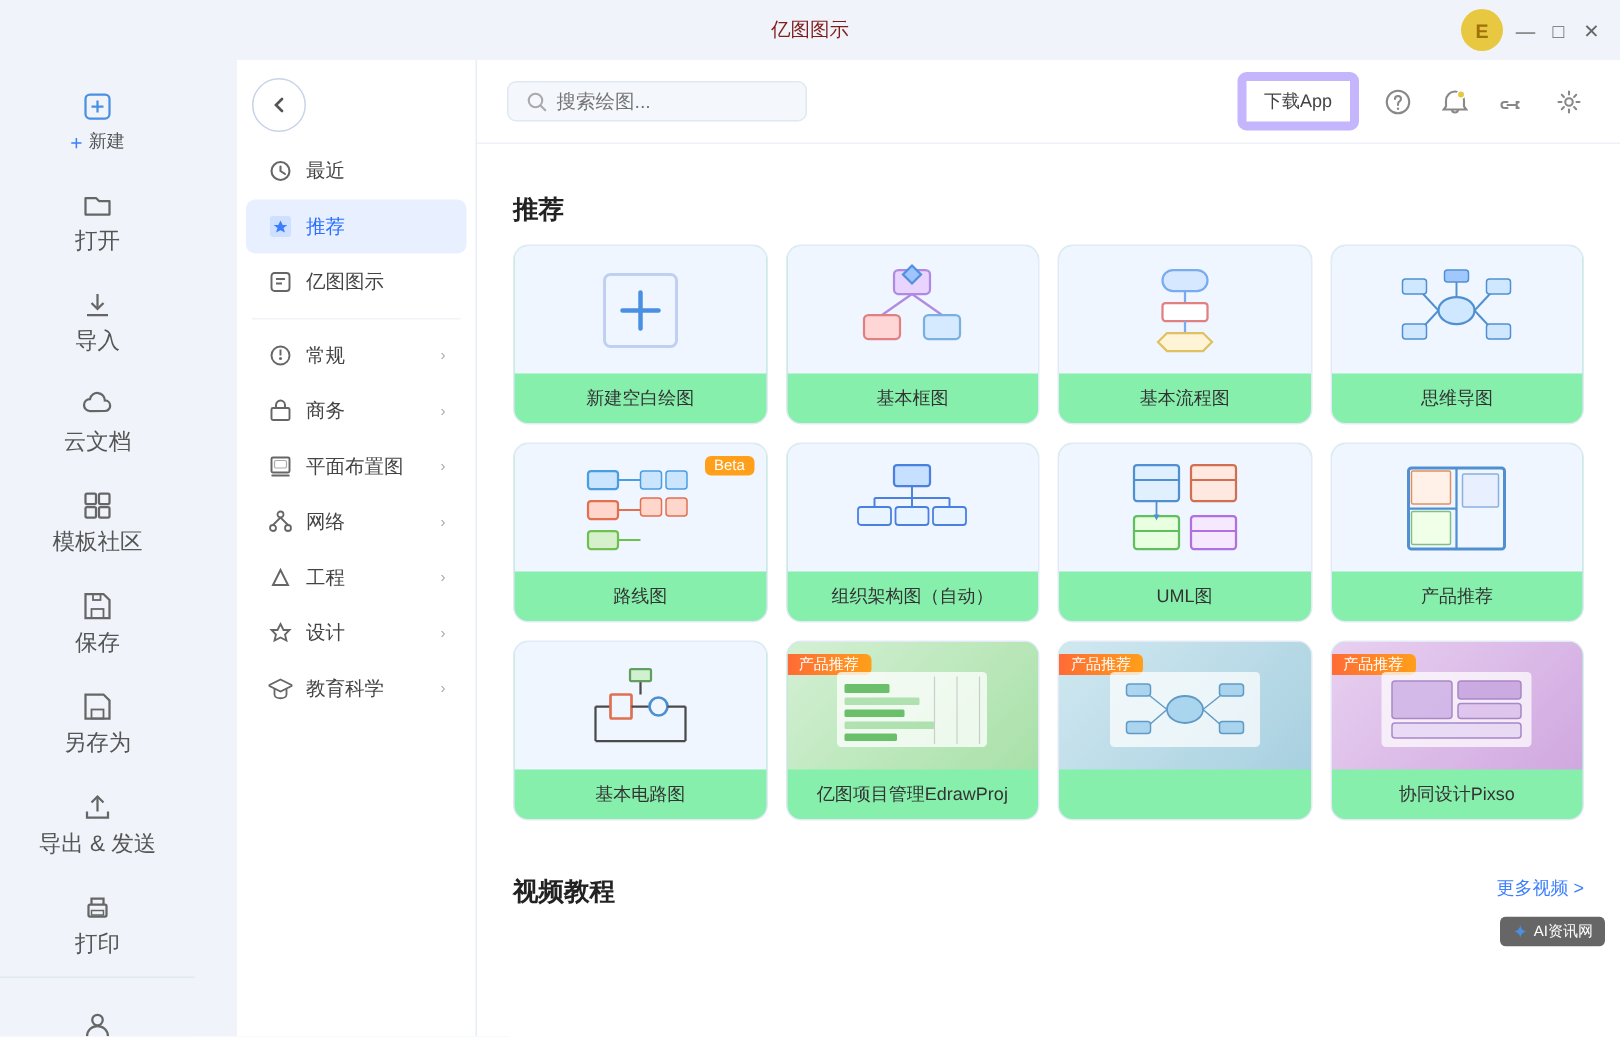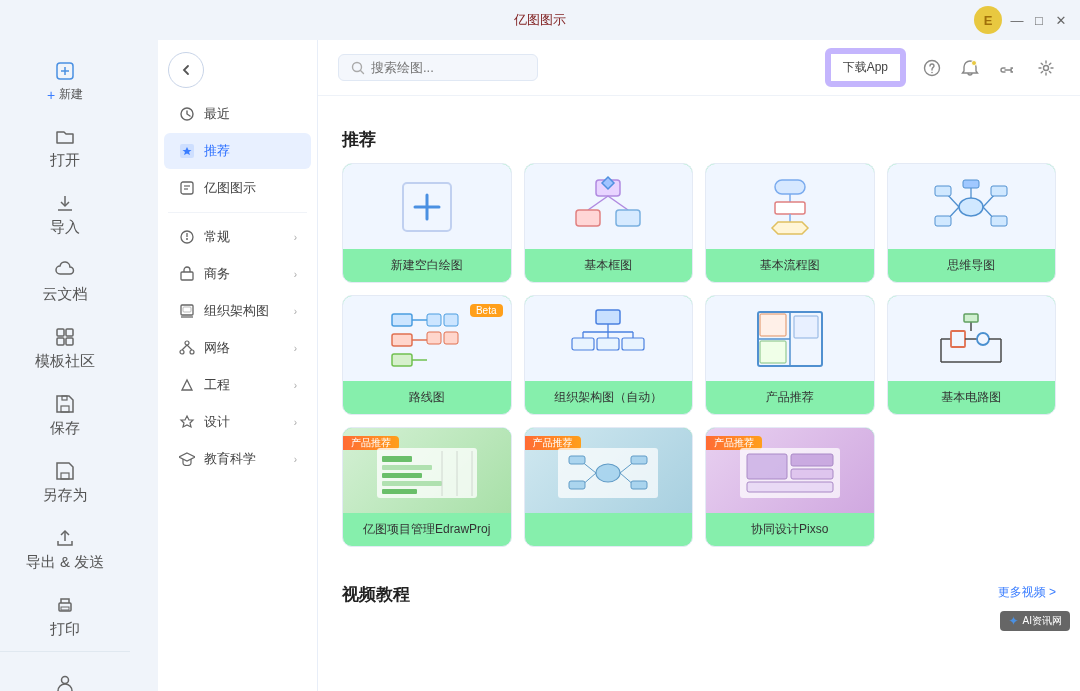--- a/index.html
+++ b/index.html
@@ -258,21 +258,21 @@
       <span class="arrow">›</span>
     </div>
     <div class="mid-nav-item">
       <span class="icon-sm">
         <svg width="16" height="16" viewBox="0 0 16 16" fill="none">
             <rect x="2" y="2" width="12" height="10" rx="1" stroke="#666" stroke-width="1.3"></rect>
             <line x1="2" y1="14" x2="14" y2="14" stroke="#666" stroke-width="1.3"></line>
             <rect x="4" y="4" width="8" height="5" rx="1" fill="none" stroke="#aaa" stroke-width="0.8"></rect>
           </svg>
       </span>
-      <span>组织架构图</span>
+      <span>平面布置图</span>
       <span class="arrow">›</span>
     </div>
     <div class="mid-nav-item">
       <span class="icon-sm">
         <svg width="16" height="16" viewBox="0 0 16 16" fill="none">
             <circle cx="8" cy="3" r="2" stroke="#666" stroke-width="1.2"></circle>
             <circle cx="3" cy="12" r="2" stroke="#666" stroke-width="1.2"></circle>
             <circle cx="13" cy="12" r="2" stroke="#666" stroke-width="1.2"></circle>
             <line x1="8" y1="5" x2="3" y2="10" stroke="#666" stroke-width="1.2"></line>
             <line x1="8" y1="5" x2="13" y2="10" stroke="#666" stroke-width="1.2"></line>
@@ -444,20 +444,37 @@
               <line x1="40" y1="28" x2="40" y2="34" stroke="#4a80e0" stroke-width="1.3"></line>
               <line x1="65" y1="28" x2="65" y2="34" stroke="#4a80e0" stroke-width="1.3"></line>
               <rect x="4" y="34" width="22" height="12" rx="2" fill="#e8f4ff" stroke="#4a80e0" stroke-width="1.2"></rect>
               <rect x="29" y="34" width="22" height="12" rx="2" fill="#e8f4ff" stroke="#4a80e0" stroke-width="1.2"></rect>
               <rect x="54" y="34" width="22" height="12" rx="2" fill="#e8f4ff" stroke="#4a80e0" stroke-width="1.2"></rect>
             </svg>
           </div>
           <div class="template-card-label">组织架构图（自动）</div>
         </div>
 
+        <div class="template-card">
+          <div class="template-card-img" style="background:#f0f6ff;">
+            <svg width="80" height="70" viewBox="0 0 80 70" fill="none">
+              <rect x="6" y="6" width="30" height="24" rx="2" fill="#e0f0ff" stroke="#5090d0" stroke-width="1.5"></rect>
+              <line x1="6" y1="16" x2="36" y2="16" stroke="#5090d0" stroke-width="1.2"></line>
+              <rect x="44" y="6" width="30" height="24" rx="2" fill="#ffe8e0" stroke="#d07050" stroke-width="1.5"></rect>
+              <line x1="44" y1="16" x2="74" y2="16" stroke="#d07050" stroke-width="1.2"></line>
+              <rect x="6" y="40" width="30" height="22" rx="2" fill="#e8ffe0" stroke="#60c060" stroke-width="1.5"></rect>
+              <line x1="6" y1="50" x2="36" y2="50" stroke="#60c060" stroke-width="1.2"></line>
+              <rect x="44" y="40" width="30" height="22" rx="2" fill="#f5e8ff" stroke="#b070e0" stroke-width="1.5"></rect>
+              <line x1="44" y1="50" x2="74" y2="50" stroke="#b070e0" stroke-width="1.2"></line>
+              <line x1="21" y1="30" x2="21" y2="40" stroke="#5090d0" stroke-width="1.2"></line>
+              <polygon points="19,39 21,43 23,39" fill="#5090d0"></polygon>
+            </svg>
+          </div>
+          <div class="template-card-label">UML图</div>
+        </div>
 
         <div class="template-card">
           <div class="template-card-img" style="background:#f0f6ff;">
             <svg width="80" height="70" viewBox="0 0 80 70" fill="none">
               <rect x="8" y="8" width="64" height="54" rx="2" fill="none" stroke="#5090d0" stroke-width="2"></rect>
               <line x1="40" y1="8" x2="40" y2="62" stroke="#5090d0" stroke-width="1.5"></line>
               <line x1="8" y1="35" x2="40" y2="35" stroke="#5090d0" stroke-width="1.5"></line>
               <rect x="44" y="12" width="24" height="22" rx="1" fill="#e8f0ff" stroke="#8ab0e0" stroke-width="1"></rect>
               <rect x="10" y="10" width="26" height="22" rx="1" fill="#fff0e8" stroke="#e09060" stroke-width="1"></rect>
               <rect x="10" y="37" width="26" height="22" rx="1" fill="#f0ffe8" stroke="#80c080" stroke-width="1"></rect>

